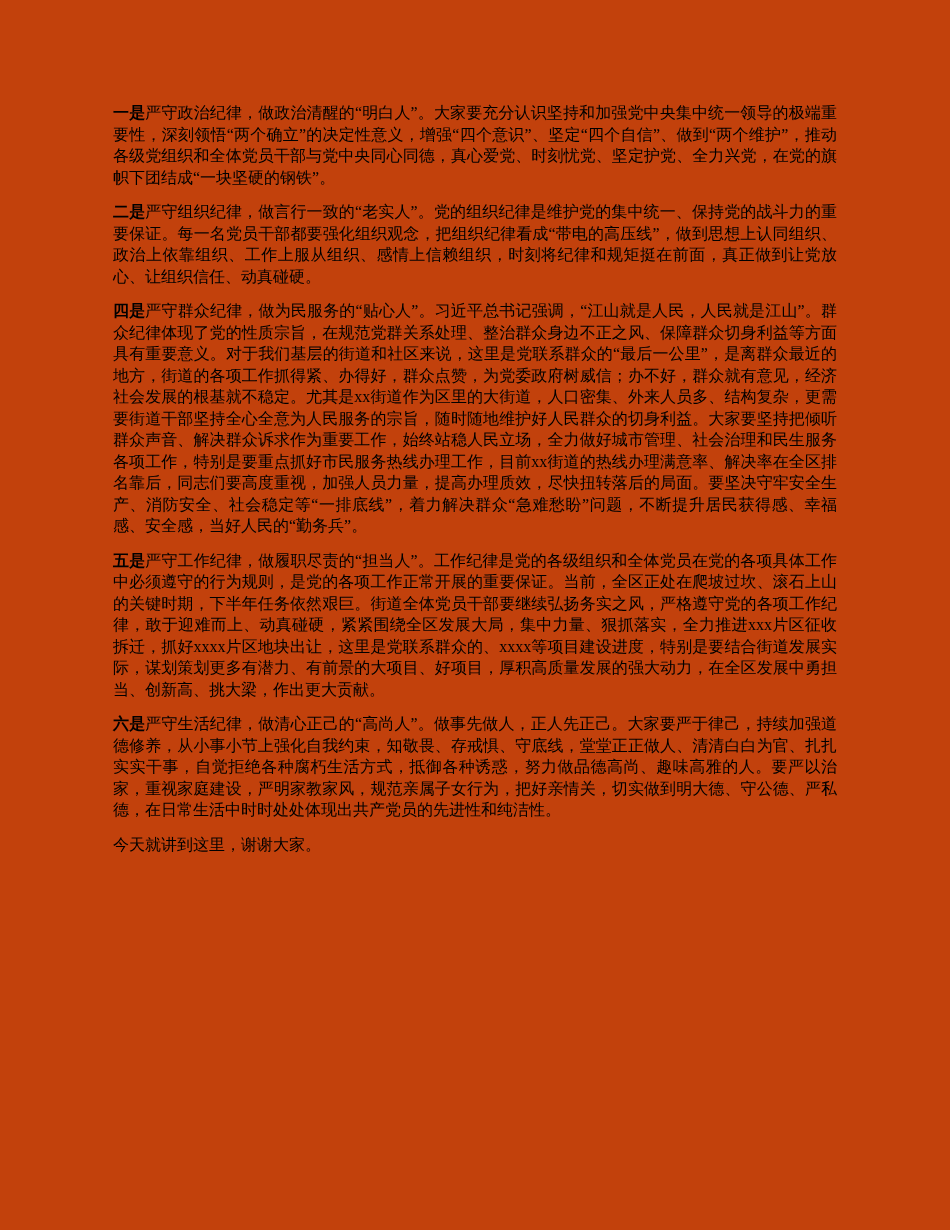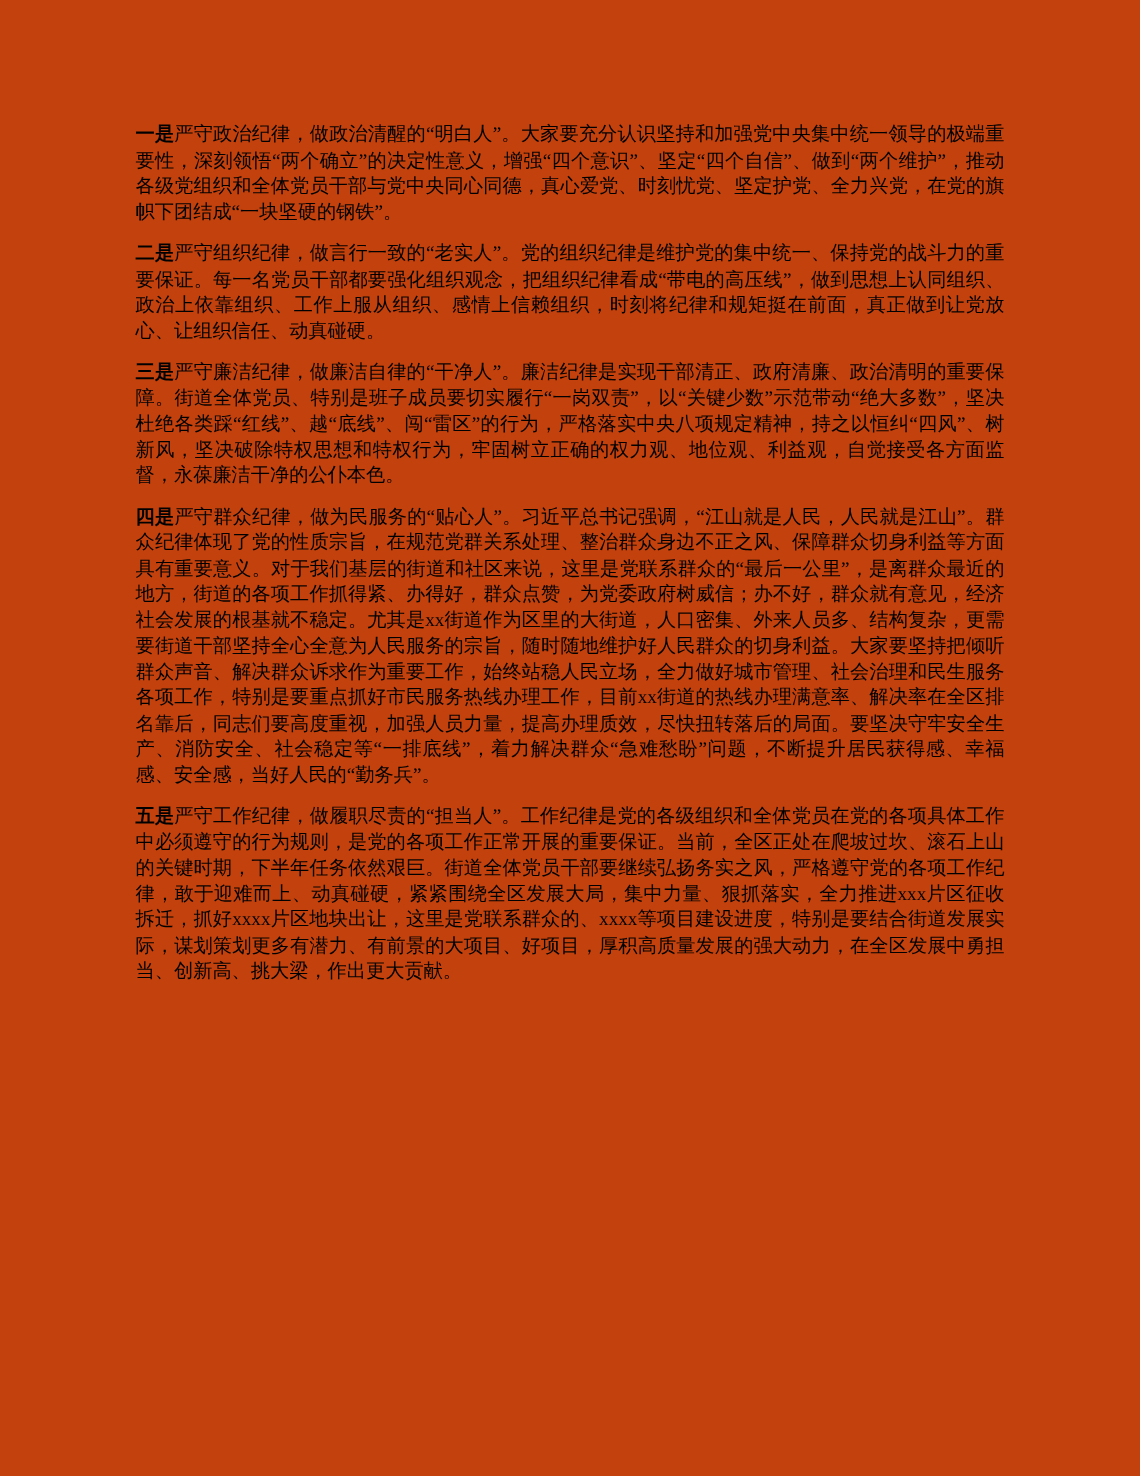--- a/index.html
+++ b/index.html
@@ -45,22 +45,23 @@
 </head>
 <body>
 
 <div class="page">
   <div class="doc-body">
 
     <p><span class="lead">一是</span><span>严守政治纪律，做政治清醒的“明白人”。大家要充分认识坚持和加强党中央集中统一领导的极端重要性，深刻领悟“两个确立”的决定性意义，增强“四个意识”、坚定“四个自信”、做到“两个维护”，推动各级党组织和全体党员干部与党中央同心同德，真心爱党、时刻忧党、坚定护党、全力兴党，在党的旗帜下团结成“一块坚硬的钢铁”。</span></p>
 
     <p><span class="lead">二是</span><span>严守组织纪律，做言行一致的“老实人”。党的组织纪律是维护党的集中统一、保持党的战斗力的重要保证。每一名党员干部都要强化组织观念，把组织纪律看成“带电的高压线”，做到思想上认同组织、政治上依靠组织、工作上服从组织、感情上信赖组织，时刻将纪律和规矩挺在前面，真正做到让党放心、让组织信任、动真碰硬。</span></p>
 
-    <p><span class="lead">三是</span><span>严守廉洁纪律，做廉洁自律的“干净人”。廉洁纪律是实现干部清正、政府清廉、政治清明的重要保障。街道全体党员、特别是班子成员要切实履行“一岗双责”，以“关键少数”示范带动“绝大多数”，坚决杜绝各类踩“红线”、越“底线”、闯“雷区”的行为，严格落实中央八项规定精神，持之以恒纠“四风”、树新风，坚决破除特权思想和特权行为，牢固树立正确的权力观、地位观、利益观，自觉接受各方面监督，永葆廉洁干净的公仆本色。</span></p>
 
     <p><span class="lead">四是</span><span>严守群众纪律，做为民服务的“贴心人”。习近平总书记强调，“江山就是人民，人民就是江山”。群众纪律体现了党的性质宗旨，在规范党群关系处理、整治群众身边不正之风、保障群众切身利益等方面具有重要意义。对于我们基层的街道和社区来说，这里是党联系群众的“最后一公里”，是离群众最近的地方，街道的各项工作抓得紧、办得好，群众点赞，为党委政府树威信；办不好，群众就有意见，经济社会发展的根基就不稳定。尤其是xx街道作为区里的大街道，人口密集、外来人员多、结构复杂，更需要街道干部坚持全心全意为人民服务的宗旨，随时随地维护好人民群众的切身利益。大家要坚持把倾听群众声音、解决群众诉求作为重要工作，始终站稳人民立场，全力做好城市管理、社会治理和民生服务各项工作，特别是要重点抓好市民服务热线办理工作，目前xx街道的热线办理满意率、解决率在全区排名靠后，同志们要高度重视，加强人员力量，提高办理质效，尽快扭转落后的局面。要坚决守牢安全生产、消防安全、社会稳定等“一排底线”，着力解决群众“急难愁盼”问题，不断提升居民获得感、幸福感、安全感，当好人民的“勤务兵”。</span></p>
 
     <p><span class="lead">五是</span><span>严守工作纪律，做履职尽责的“担当人”。工作纪律是党的各级组织和全体党员在党的各项具体工作中必须遵守的行为规则，是党的各项工作正常开展的重要保证。当前，全区正处在爬坡过坎、滚石上山的关键时期，下半年任务依然艰巨。街道全体党员干部要继续弘扬务实之风，严格遵守党的各项工作纪律，敢于迎难而上、动真碰硬，紧紧围绕全区发展大局，集中力量、狠抓落实，全力推进xxx片区征收拆迁，抓好xxxx片区地块出让，这里是党联系群众的、xxxx等项目建设进度，特别是要结合街道发展实际，谋划策划更多有潜力、有前景的大项目、好项目，厚积高质量发展的强大动力，在全区发展中勇担当、创新高、挑大梁，作出更大贡献。</span></p>
 
+    <p><span class="lead">六是</span><span>严守生活纪律，做清心正己的“高尚人”。做事先做人，正人先正己。大家要严于律己，持续加强道德修养，从小事小节上强化自我约束，知敬畏、存戒惧、守底线，堂堂正正做人、清清白白为官、扎扎实实干事，自觉拒绝各种腐朽生活方式，抵御各种诱惑，努力做品德高尚、趣味高雅的人。要严以治家，重视家庭建设，严明家教家风，规范亲属子女行为，把好亲情关，切实做到明大德、守公德、严私德，在日常生活中时时处处体现出共产党员的先进性和纯洁性。</span></p>
 
+    <p><span class="lead"></span><span>今天就讲到这里，谢谢大家。</span></p>
 
   </div>
 </div>
 
 </body></html>

